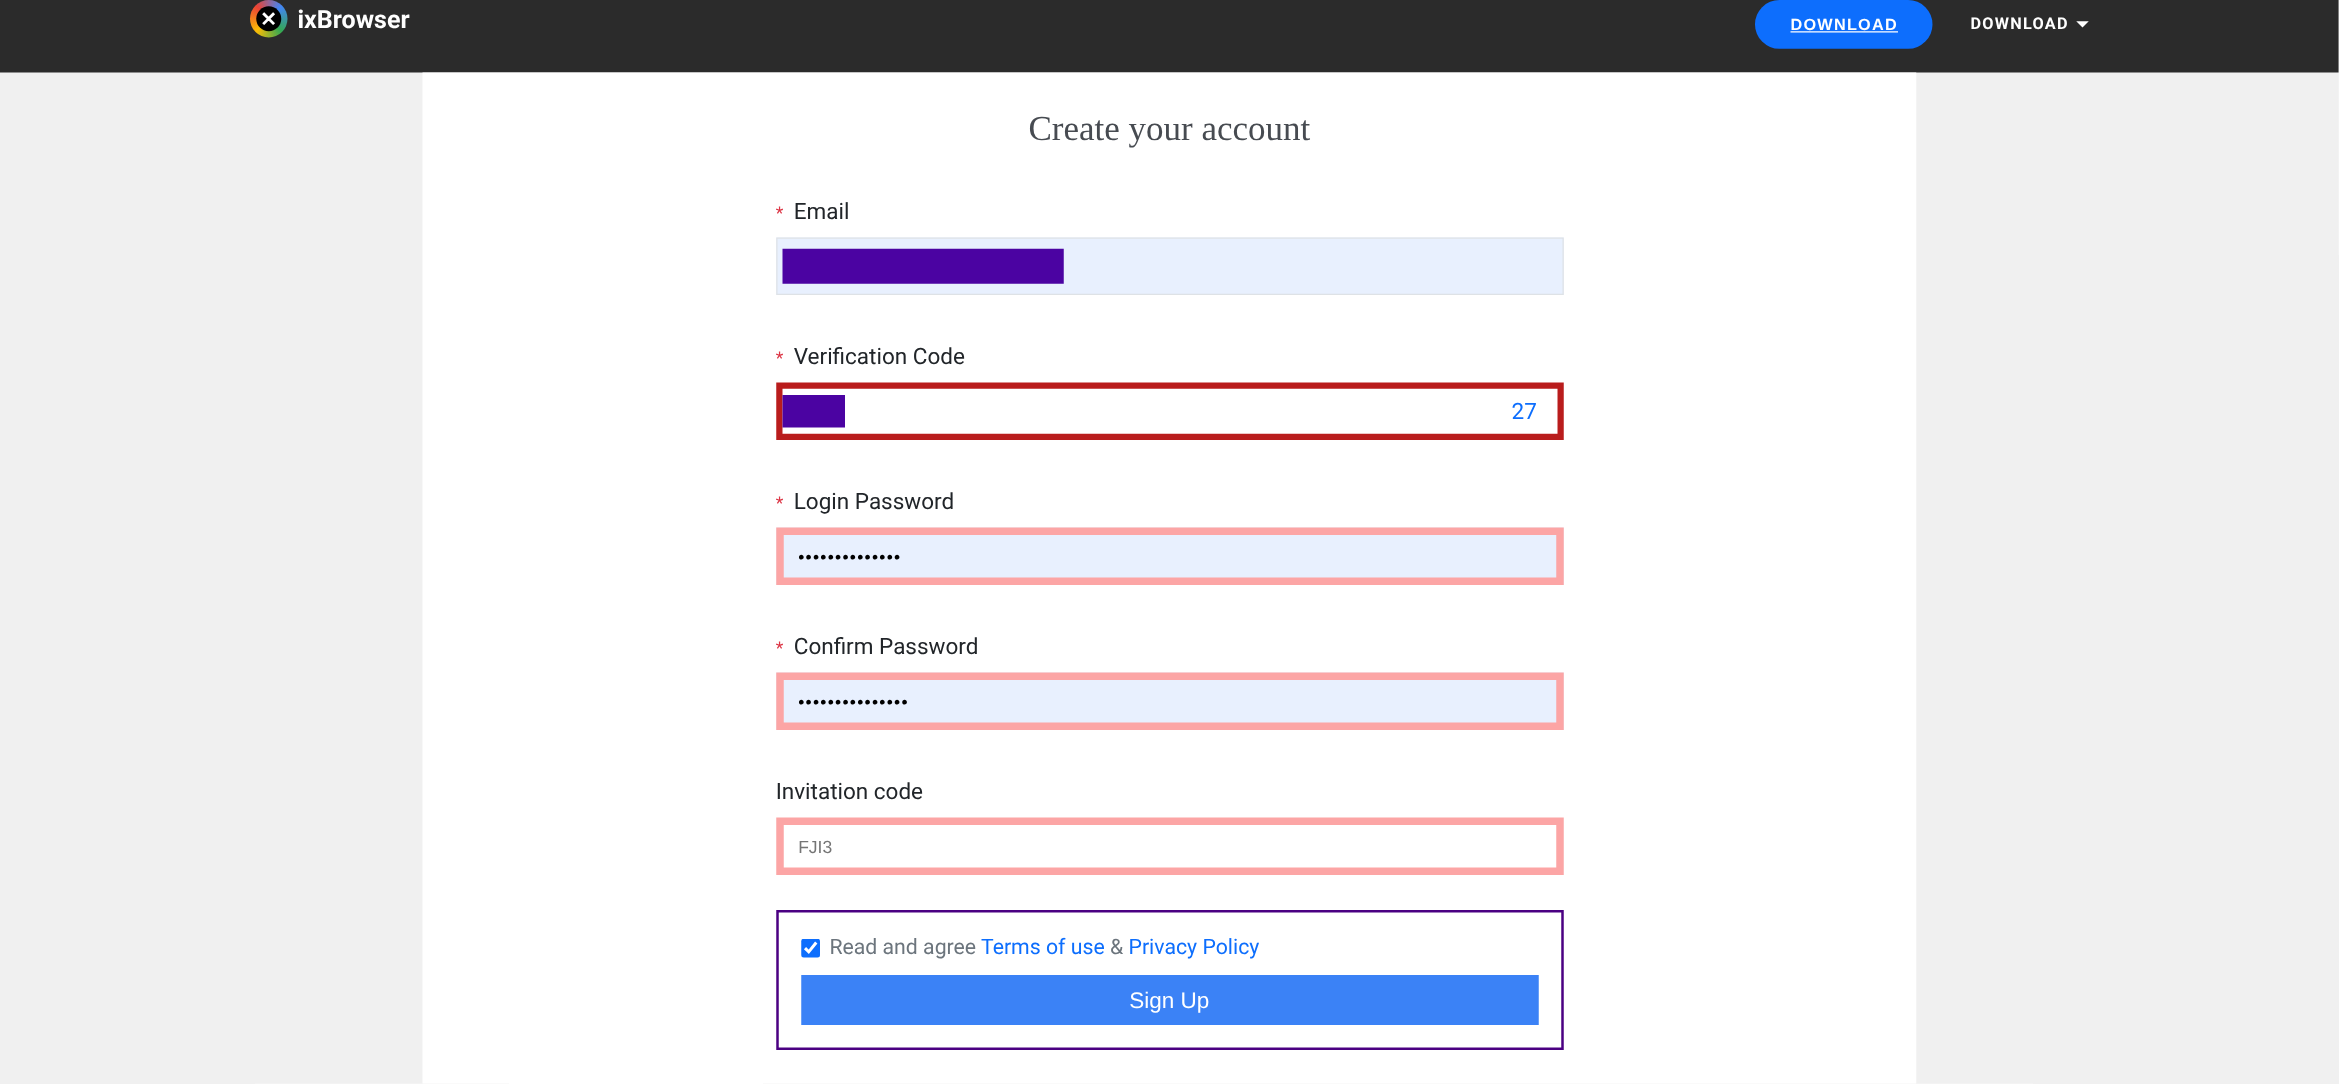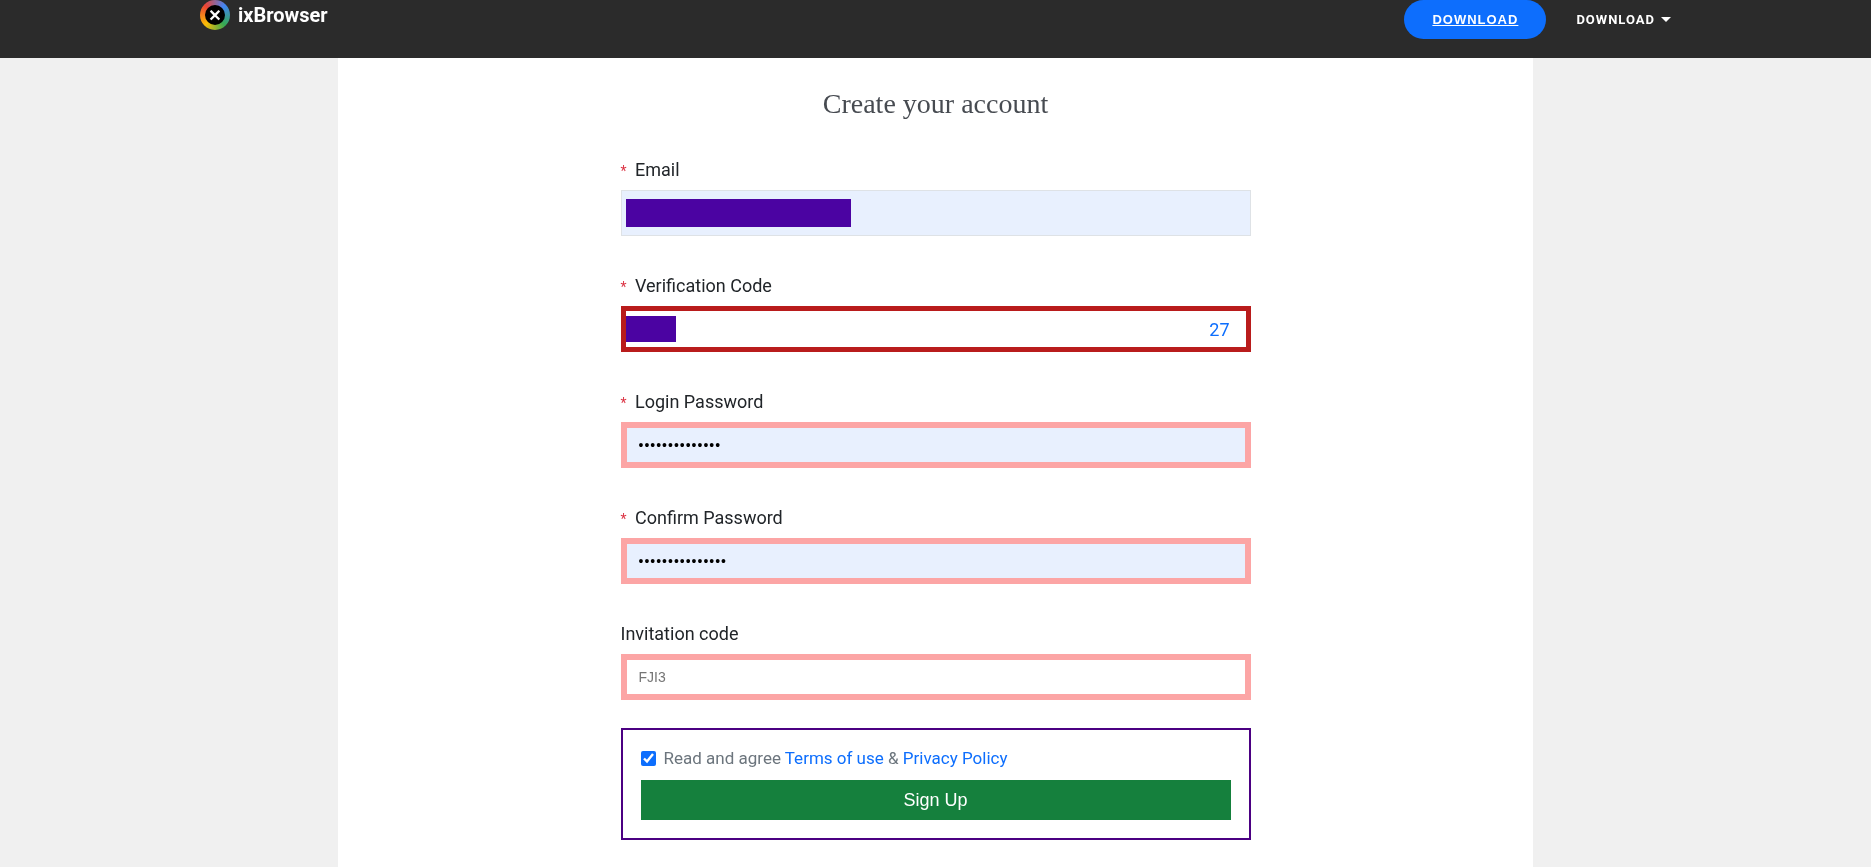--- a/index.html
+++ b/index.html
@@ -187,21 +187,21 @@
     .checkbox-text {
       color: #6c757d;
     }
     .link {
       color: #0d6efd;
       text-decoration: none;
       cursor: pointer;
     }
     .signup-btn {
       width: 100%;
-      background: #15803d;
+      background: #3b82f6;
       color: white;
       border: none;
       height: 40px;
       font-size: 18px;
       cursor: pointer;
     }
     .password-dots {
       letter-spacing: 1px;
       font-size: 14px;
     }

